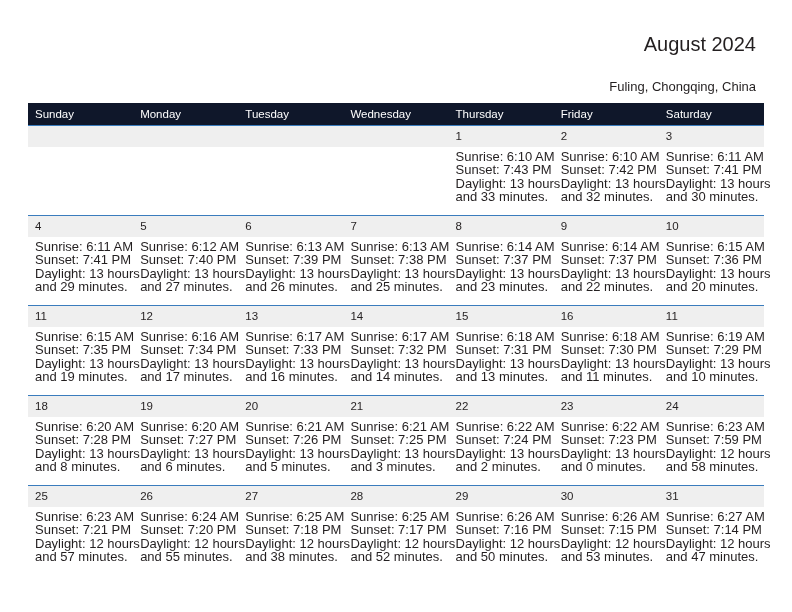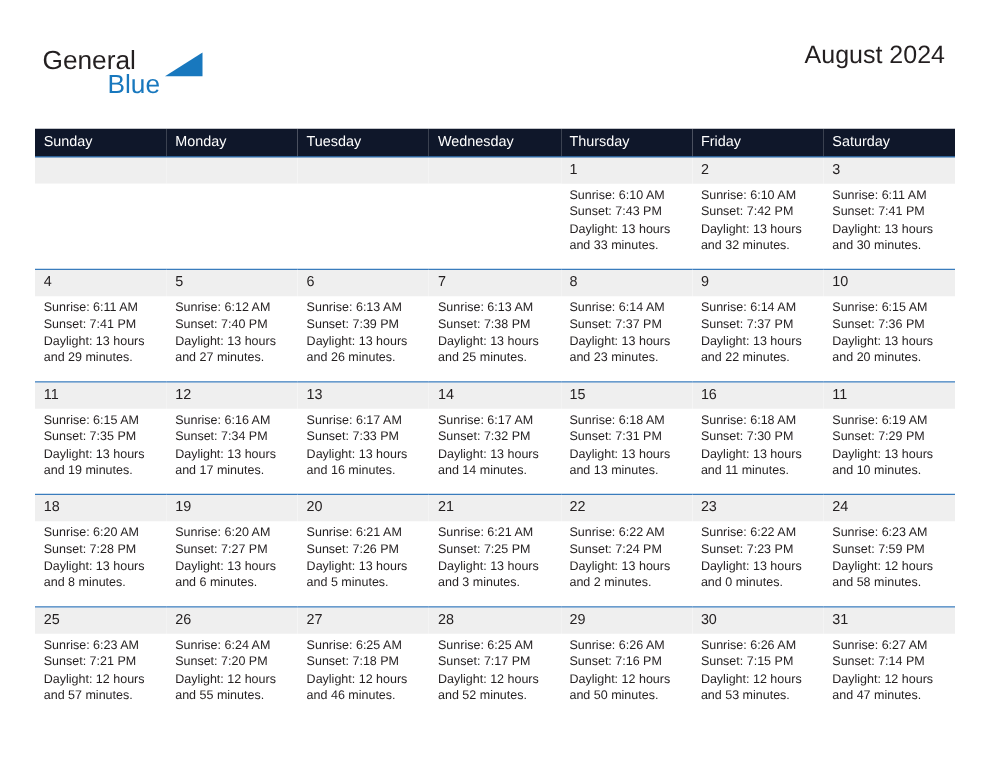--- a/index.html
+++ b/index.html
@@ -119,40 +119,36 @@
     color: #231f20;
     padding: 4px 0 4px 7px;
     height: 21px;
     line-height: 13px;
   }
   .cell.empty .daynum { background: #efefef; }
   .cell.empty .info { background: #ffffff; }
   .info {
     display: block;
     padding: 3px 6px 0 7px;
-    font-size: 10px;
+    font-size: 13px;
     line-height: 13.4px;
     color: #231f20;
   }
   .info span { display: block; white-space: nowrap; }
 </style>
 </head>
 <body>
 
 <div id="page">
 
   <div class="topbar">
 
-    <div class="logo">
-      <span class="logo-general">General</span>
-      <span class="logo-tri"></span>
-      <span class="logo-blue">Blue</span>
-    </div>
 
     <div class="title">August 2024</div>
+    <div class="subtitle">Fuling, Chongqing, China</div>
   </div>
 
   <table class="calendar">
     <thead>
       <tr id="weekday-row">
           <th>Sunday</th>
           <th>Monday</th>
           <th>Tuesday</th>
           <th>Wednesday</th>
           <th>Thursday</th>
@@ -480,21 +476,21 @@
               </span>
             </div>
           </td>
           <td>
             <div class="cell">
               <span class="daynum">27</span>
               <span class="info">
                 <span>Sunrise: 6:25 AM</span>
                 <span>Sunset: 7:18 PM</span>
                 <span>Daylight: 12 hours</span>
-                <span>and 46 minutes.</span>
+                <span>and 38 minutes.</span>
               </span>
             </div>
           </td>
           <td>
             <div class="cell">
               <span class="daynum">28</span>
               <span class="info">
                 <span>Sunrise: 6:25 AM</span>
                 <span>Sunset: 7:17 PM</span>
                 <span>Daylight: 12 hours</span>

